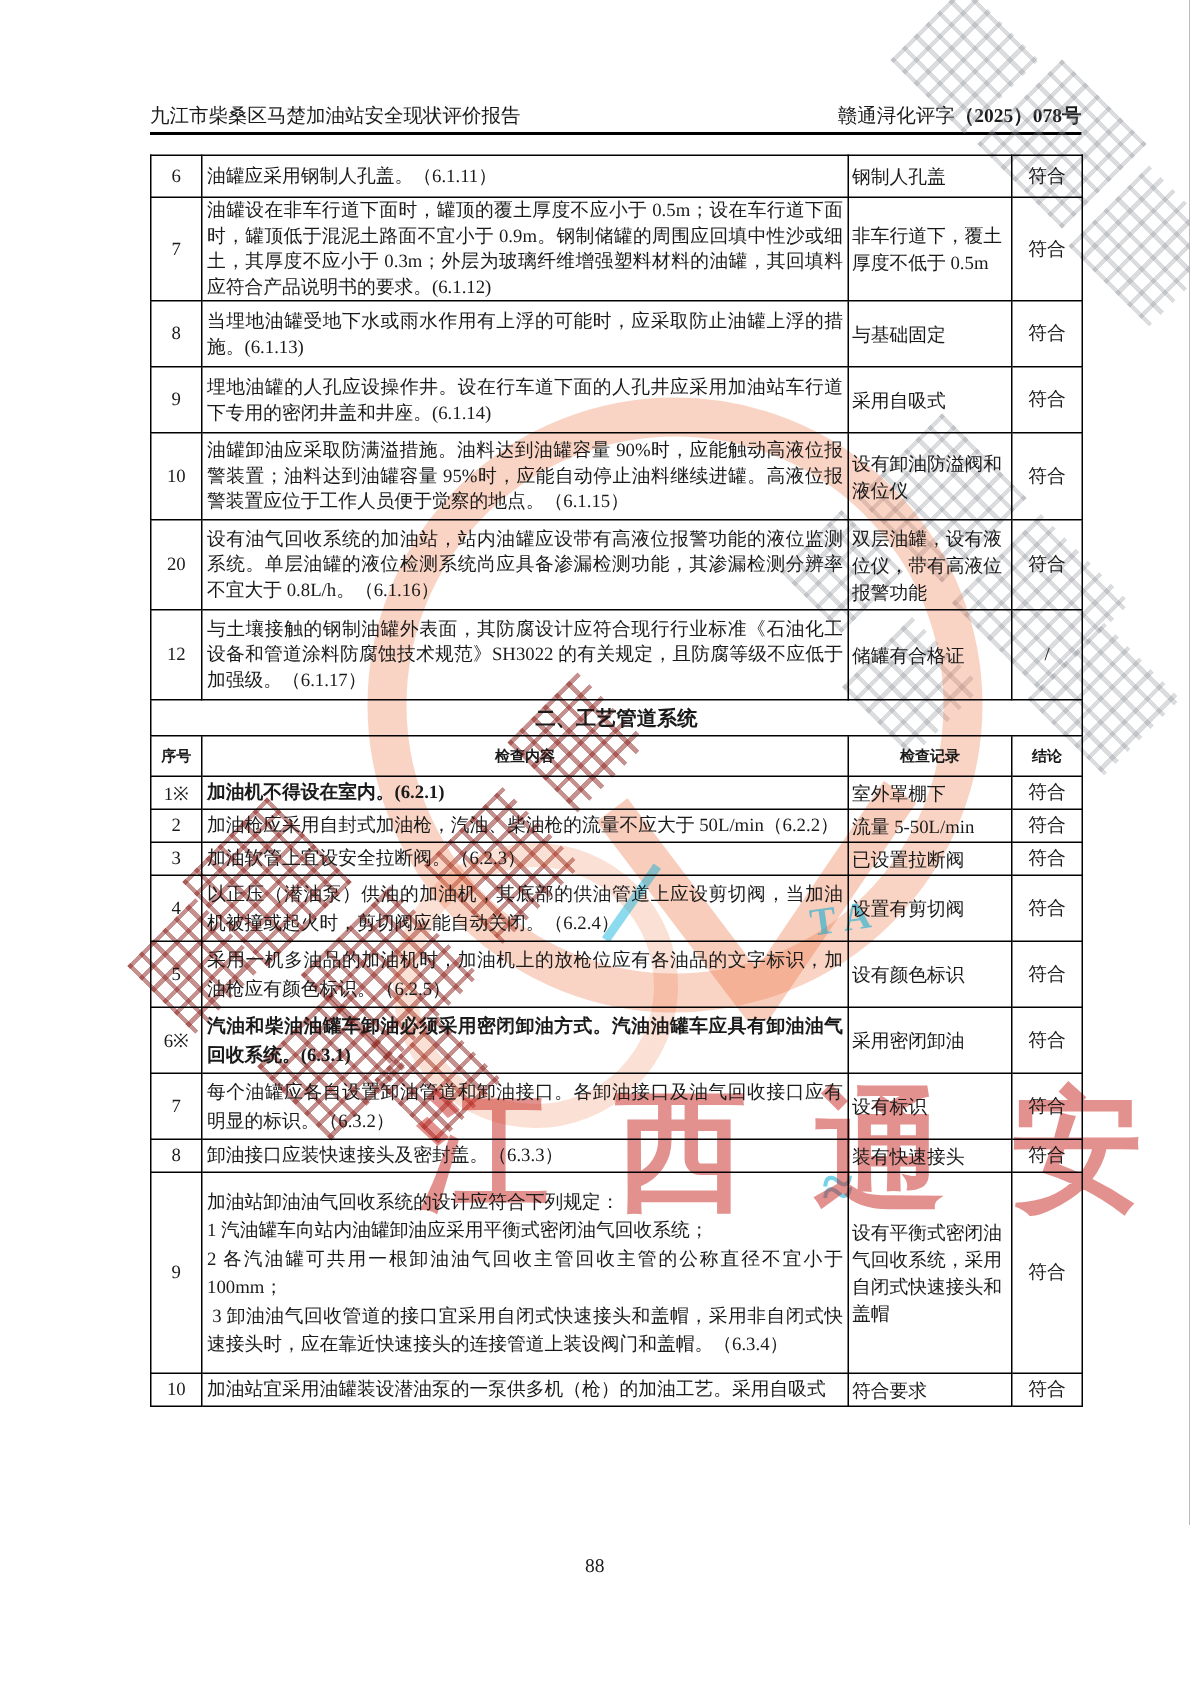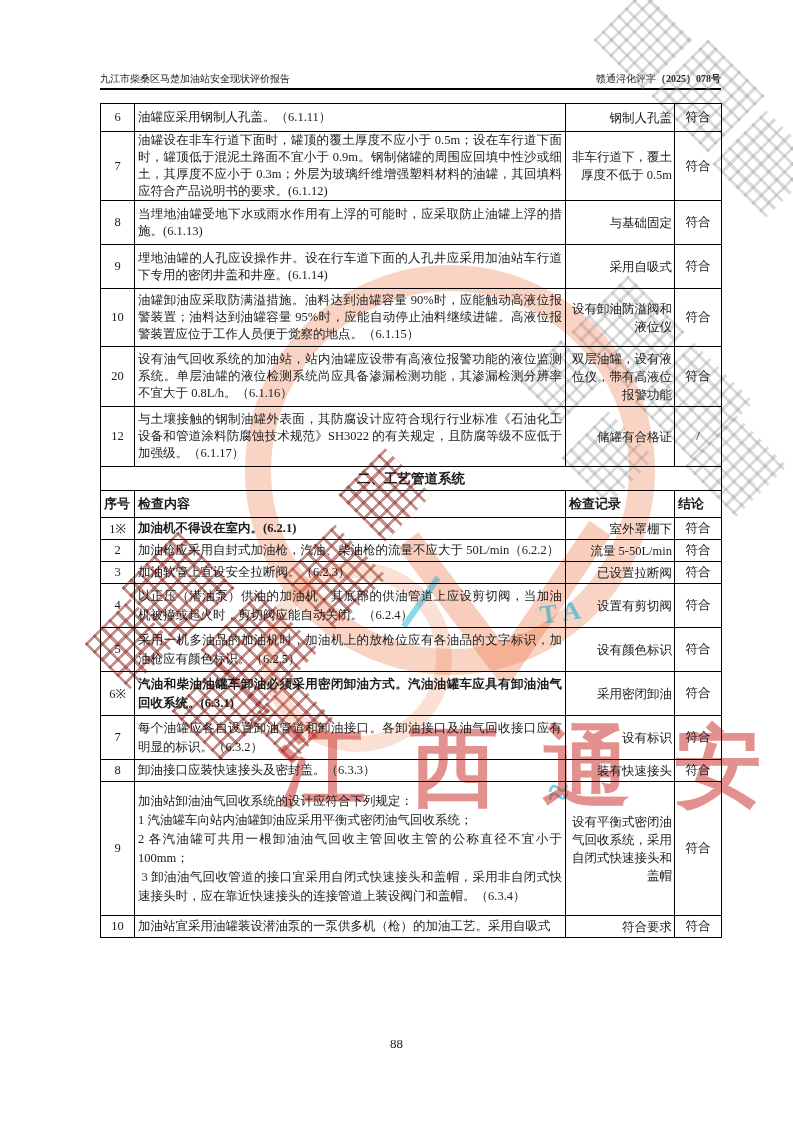--- a/index.html
+++ b/index.html
@@ -3,38 +3,38 @@
 <meta charset="utf-8">
 <style>
   html,body { margin:0; padding:0; background:#888; }
   .page {
     position:relative; width:793px; height:1122px; margin:0 auto;
     background:#ffffff; overflow:hidden;
     font-family:"Liberation Serif","DejaVu Serif",serif; color:#1a1a1a;
   }
   
   .doc-header { position:absolute; left:100px; top:64px; width:621px; height:22px;
-    font-size:10px; display:flex; justify-content:space-between; align-items:flex-end; }
+    font-size:13px; display:flex; justify-content:space-between; align-items:flex-end; }
   .doc-header .hr-num { font-weight:bold; }
   .header-rule { position:absolute; left:100px; top:88px; width:621px; height:0;
     border-top:2px solid #000; }
   
   .table-wrap { position:absolute; left:100px; top:103px; width:621px; z-index:2; }
   table { border-collapse:collapse; table-layout:fixed; width:621px;
     font-size:12.5px; background:transparent; }
   td { border:1.5px solid #000; padding:0 3px; vertical-align:middle;
     overflow:hidden; box-sizing:border-box; }
   td.c-no { text-align:center; padding:0 1px; }
   td.c-content { text-align:justify; white-space:pre-wrap; line-height:17px; }
   .sec2 td.c-content { line-height:19px; }
-  td.c-record { text-align:right; line-height:18px; padding:0 2px; }
+  td.c-record { text-align:left; line-height:18px; padding:0 2px; }
   td.c-concl { text-align:center; padding:0 1px; }
   tr.bold-row td.c-content { font-weight:bold;font-family:Liberation Serif, serif; }
   td.section-title { text-align:center; font-weight:bold; font-size:13.5px; }
-  tr.head-row td { text-align:left; font-weight:bold; font-size:13px; }
+  tr.head-row td { text-align:center; font-weight:bold; font-size:10px; }
   
   .page-number { position:absolute; left:0; top:1036px; width:793px;
     text-align:center; font-size:13px; z-index:2; }
   
   .wm { position:absolute; z-index:1; pointer-events:none; }
   .wm-red-text { left:278px; top:708px; font-size:88px; font-weight:bold;
     letter-spacing:44px; color:rgba(199,36,30,0.50); white-space:nowrap;
     font-family:"Liberation Serif",serif; }
   .wm-ring { border-radius:50%; border:26px solid rgba(235,112,62,0.30);
     box-sizing:border-box; }

